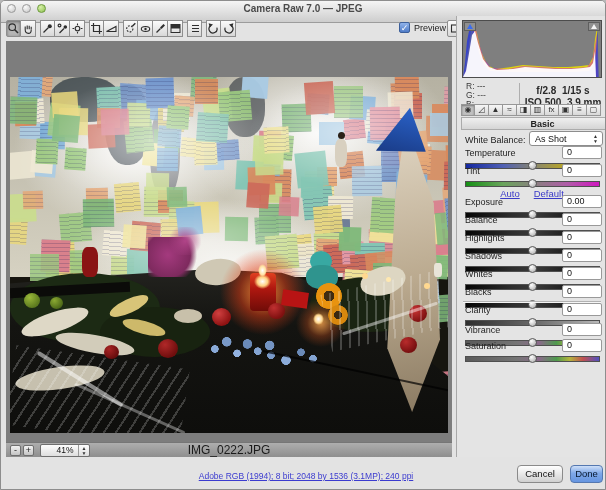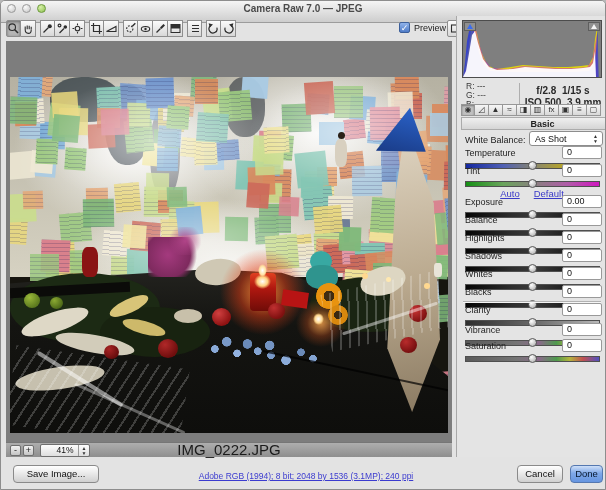--- a/index.html
+++ b/index.html
@@ -39,21 +39,21 @@
                    radial-gradient(ellipse 220px 90px at 50% 95%,rgba(255,255,255,.8),transparent 75%),
                    linear-gradient(#b5b1a2,#d6d2c2);}
   .statusbar{position:absolute;left:0;bottom:0;width:100%;height:15px;
              background:linear-gradient(#aeaeae,#8e8e8e);border-top:1px solid #767676;}
   .zbtn{position:absolute;top:2px;width:11px;height:11px;font-size:9px;line-height:9px;text-align:center;
         border:1px solid #6f6f6f;border-radius:2px;background:linear-gradient(#f2f2f2,#c4c4c4);color:#222;}
   .zsel{position:absolute;left:34px;top:1px;width:50px;height:13px;border:1px solid #6f6f6f;border-radius:2px;
         background:linear-gradient(#fdfdfd,#dedede);font-size:8.5px;line-height:11px;text-align:center;color:#111;}
   .zst{position:absolute;right:0;top:0;bottom:0;width:11px;border-left:1px solid #9a9a9a;
        font-size:5px;line-height:5px;color:#333;display:flex;flex-direction:column;align-items:center;justify-content:center;}
-  .fname{text-align:center;font-size:15px;line-height:14px;color:#1b1b1b;}
+  .fname{text-align:center;font-size:12px;line-height:14px;color:#1b1b1b;}
   
   .panel{position:absolute;left:455px;top:15px;width:151px;height:441px;background:#e4e4e4;border-left:1px solid #a8a8a8;}
   .hist{position:absolute;left:5px;top:4px;width:140px;height:58px;border:1px solid #4c4c4c;background:#7f7f7f;}
   .clip{position:absolute;top:1px;width:12px;height:9px;background:#8f8f8f;border:1px solid #5e5e5e;
         display:flex;align-items:center;justify-content:center;}
   .clip.l{left:1px}.clip.r{right:1px}
   .tri{width:0;height:0;border-left:3.5px solid transparent;border-right:3.5px solid transparent;}
   .tri.blue{border-bottom:5px solid #3a6cf0;}
   .tri.white{border-bottom:5px solid #f4f4f4;}
   .rgb{position:absolute;left:9px;top:66px;font-size:8.5px;color:#3a3a3a;line-height:9px;}
@@ -588,19 +588,18 @@
     </div>
     <div class="srow" style="top:325px">
       <span class="slbl">Saturation</span>
       <span class="sval">0</span>
       <div class="strack tk-rain">
           <div class="sthumb"></div>
         </div>
     </div>
   </div>
 
-  <div class="btn save">Save Image...</div>
   <div class="wflink">
     <a>Adobe RGB (1994); 8 bit; 2048 by 1536 (3.1MP); 240 ppi</a>
   </div>
   <div class="btn cancel">Cancel</div>
   <div class="btn done">Done</div>
 </div>
 
 </body></html>

